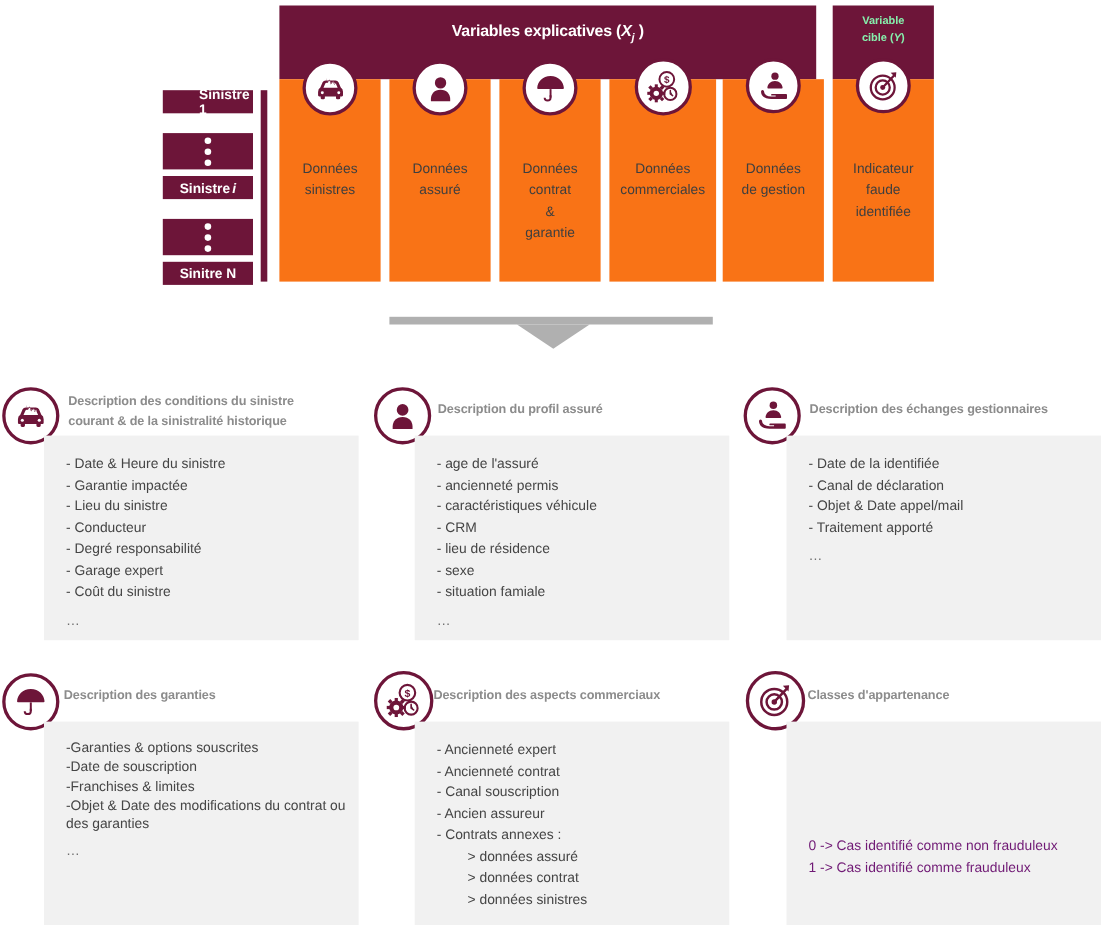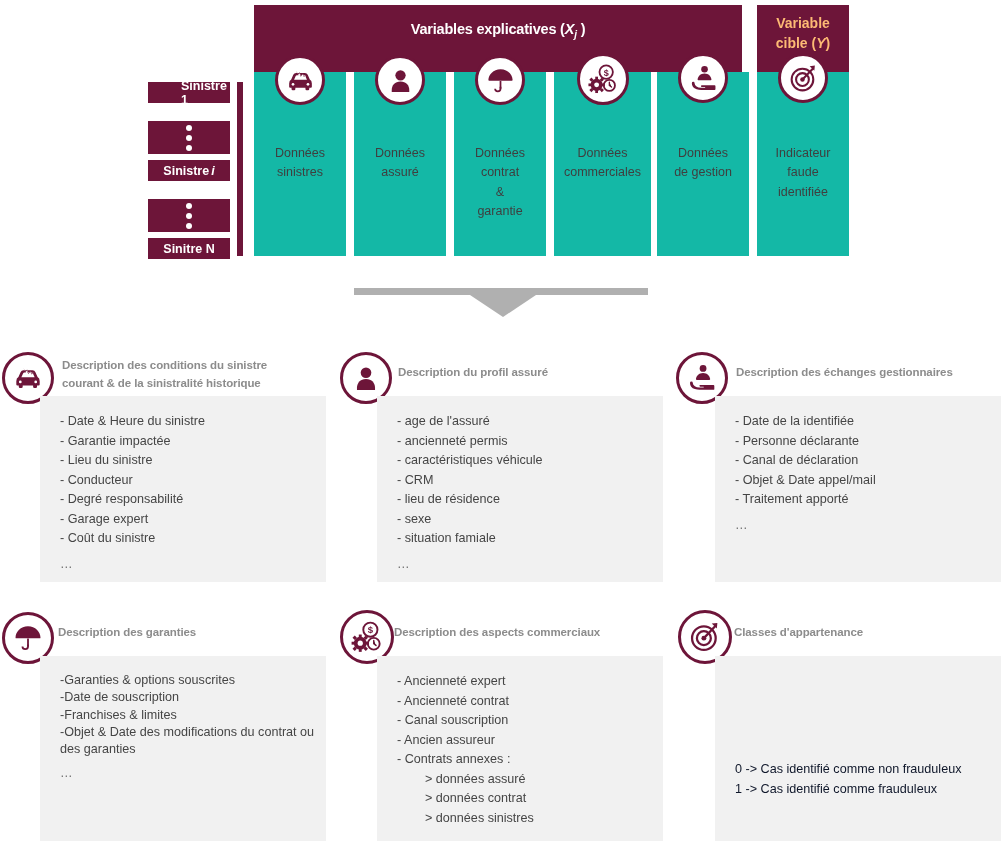--- a/index.html
+++ b/index.html
@@ -27,22 +27,22 @@
     text-align:center;color:#ffffff;
     font-size:14.5px;font-weight:bold;letter-spacing:-0.2px;
   }
   .top-banner-label i{font-style:italic;}
   .top-banner-2{
     left:757px;top:5px;width:92px;height:67px;
     background:#6d1539;
   }
   .top-banner-2-label{
     position:absolute;left:0;right:0;top:8px;
-    text-align:center;color:#fdba74;
-    font-size:14px;font-weight:bold;line-height:1.45;
+    text-align:center;color:#86efac;
+    font-size:10px;font-weight:bold;line-height:1.45;
   }
   .top-banner-2-label i{font-style:italic;}
 
   
   .row-stack{left:148px;top:82px;width:82px;height:174px;}
   .row-cell{
     position:absolute;left:0;width:82px;
     background:#6d1539;color:#ffffff;
     font-size:12.5px;font-weight:bold;
     display:flex;align-items:center;justify-content:center;
@@ -56,21 +56,21 @@
     gap:4px;
   }
   .dots-cell span{display:block;width:6px;height:6px;border-radius:50%;background:#ffffff;}
   .stack-bar{
     left:237px;top:82px;width:6px;height:174px;background:#6d1539;
   }
 
   
   .col{
     position:absolute;top:72px;width:92px;height:184px;
-    background:#14b8a6;
+    background:#f97316;
   }
   .col-label{
     position:absolute;left:4px;right:4px;top:72px;
     text-align:center;font-size:12.5px;line-height:1.55;color:#3f3f3f;
   }
 
   
   .badge{
     position:absolute;border-radius:50%;
     background:#ffffff;border:3px solid #6d1539;
@@ -101,21 +101,21 @@
     font-size:12.6px;color:#454545;
   }
   .panel-list li{line-height:1.55;white-space:nowrap;}
   .panel-list li.tight{line-height:1.37;}
   .panel-list li.sub{padding-left:28px;}
   .panel-list li.ellip{padding-top:6px;color:#6f6f6f;letter-spacing:2px;}
   .panel-list li.wrap{white-space:normal;}
   .class-list{
     margin:0;padding:0;list-style:none;
     position:absolute;left:20px;top:103px;
-    font-size:12.6px;color:#0f172a;line-height:1.62;
+    font-size:12.6px;color:#701a75;line-height:1.62;
   }
 </style>
 </head>
 <body>
 
 <div id="canvas">
     <div class="abs top-banner">
       <div class="top-banner-label">Variables explicatives (<i>X</i><i style="font-size:10px;vertical-align:sub;">j</i> )</div>
     </div>
     <div class="abs top-banner-2">
@@ -264,21 +264,20 @@
       <svg width="34" height="34" viewBox="0 0 64 64">
         <circle fill="#6d1539" cx="34" cy="14" r="6.4"></circle>
         <path fill="#6d1539" d="M34 22.5 c-8 0-12.6 5.6-13.4 11.6 q-0.2 1.5 1.4 1.5 h24 q1.6 0 1.4-1.5 C46.6 28.1 42 22.5 34 22.5 z"></path>
         <path fill="#6d1539" d="M12 38.5 q-2.6 0-2.6 2.8 0 8.6 9.2 11.6 4.2 1.4 9 1.4 h26 q1.6 0 1.6-1.8 v-5.4 q0-1.8-1.6-1.8 H28.6 q-1.5 0-1.5 1.5 0 1.5 1.5 1.5 h6.6 v1.6 H27 q-5 0-8.5-2.4 -3.8-2.6-3.8-6.2 0-2.8-2.7-2.8 z"></path>
       </svg>
     </div>
     <div class="panel-title" style="left: 736px; top: 364px; width: 280px;">Description des échanges gestionnaires</div>
     <div class="panel-body" style="left: 715px; top: 396px; width: 286px; height: 186px;">
       <ul class="panel-list">
         <li>- Date de la identifiée</li>
-        <li>- Personne déclarante</li>
         <li>- Canal de déclaration</li>
         <li>- Objet &amp;  Date appel/mail</li>
         <li>- Traitement apporté</li>
         <li class="ellip">…</li>
       </ul>
     </div>
     <div class="abs badge" style="left: 2px; top: 612px; width: 52px; height: 52px;">
       <svg width="34" height="34" viewBox="0 0 64 64">
         <path fill="#6d1539" d="M32 10 C18 10 9 20.5 8.5 31 q-0.1 1.7 1.6 1.7 h43.8 q1.7 0 1.6-1.7 C55 20.5 46 10 32 10 z"></path>
         <rect fill="#6d1539" x="30.3" y="33" width="3.4" height="15"></rect>

